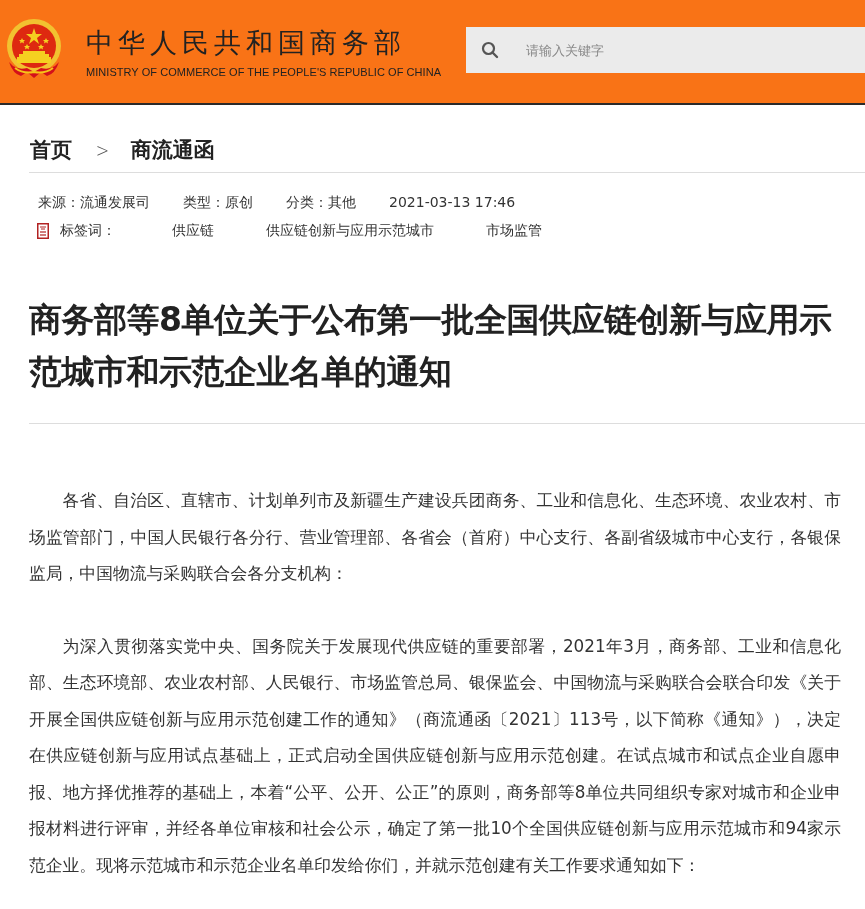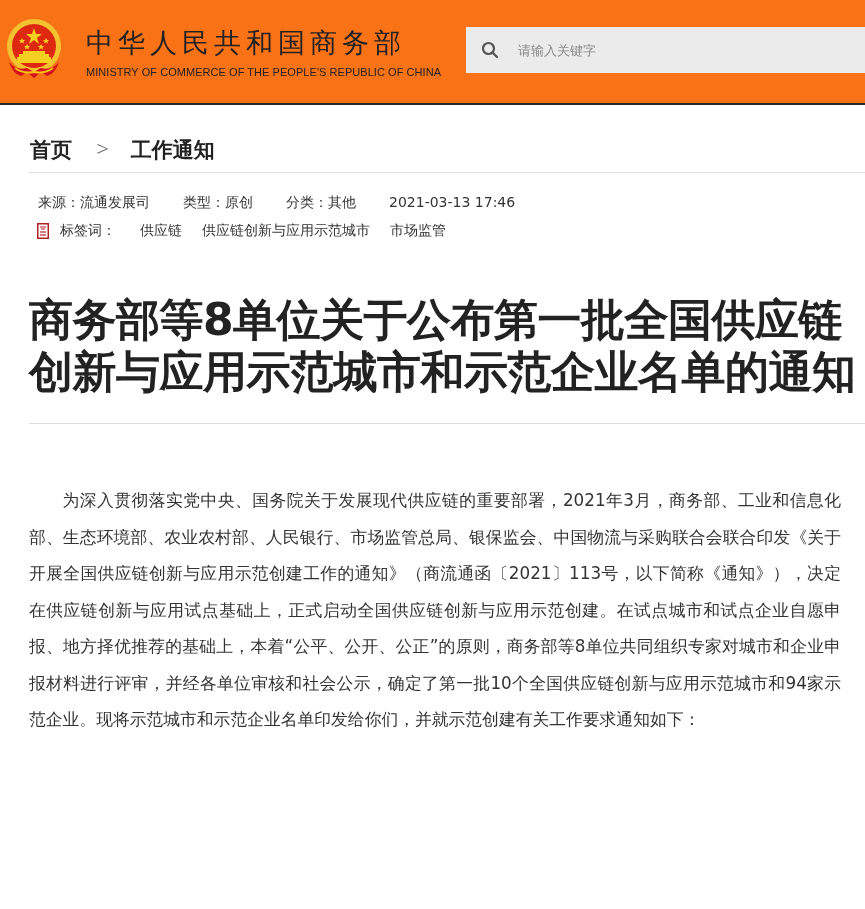--- a/index.html
+++ b/index.html
@@ -50,20 +50,21 @@
     }
     .search-box {
       position: absolute;
       left: 466px;
       top: 27px;
       width: 399px;
       height: 46px;
       background: #ebebeb;
       display: flex;
       align-items: center;
+      gap: 8px;
     }
     .search-icon {
       margin-left: 15px;
       width: 18px;
       height: 18px;
     }
     .search-input {
       margin-left: 17px;
       border: none;
       outline: none;
@@ -73,21 +74,21 @@
       width: 330px;
       font-family: "DejaVu Sans", sans-serif;
     }
     .search-input::placeholder { color: #888888; }
 
     .breadcrumb {
       position: absolute;
       left: 30px;
       top: 136px;
       display: flex;
-      align-items: flex-start;
+      align-items: center;
       font-size: 21px;
       font-weight: 700;
       color: #222222;
       white-space: nowrap;
     }
     .breadcrumb .sep {
       font-weight: 300;
       color: #555555;
       margin: 0 20px 0 22px;
       font-size: 20px;
@@ -125,28 +126,29 @@
     .tag-icon {
       width: 12px;
       height: 16px;
       margin-right: 11px;
     }
     .tags-label { margin-right: 24px; }
     .tag-link {
       color: #333333;
       text-decoration: none;
       margin-right: 20px;
+      margin-left: 32px;
     }
 
     .article-title {
       position: absolute;
       left: 29px;
       top: 294px;
       width: 830px;
-      font-size: 44px;
+      font-size: 33px;
       font-weight: 700;
       line-height: 52px;
       color: #222222;
       letter-spacing: -0.5px;
       margin: 0;
     }
     .title-divider {
       position: absolute;
       left: 29px;
       top: 423px;
@@ -196,21 +198,21 @@
       <circle cx="7.5" cy="7.5" r="5.5" stroke="#555555" stroke-width="2.2" fill="none"></circle>
       <line x1="11.5" y1="11.5" x2="16" y2="16" stroke="#555555" stroke-width="2.4" stroke-linecap="round"></line>
     </svg>
     <input class="search-input" type="text" placeholder="请输入关键字" style="">
   </div>
 </div>
 
 <nav class="breadcrumb">
   <a>首页</a>
   <span class="sep">&gt;</span>
-  <a>工作通知</a>
+  <a>商流通函</a>
 </nav>
 <div class="crumb-divider"></div>
 
 <div class="meta-row">
   <span class="meta-item">来源：流通发展司</span>
   <span class="meta-item">类型：原创</span>
   <span class="meta-item">分类：其他</span>
   <span class="meta-date">2021-03-13 17:46</span>
 </div>
 
@@ -225,14 +227,15 @@
   <span class="tags-label">标签词：</span>
   <a class="tag-link">供应链</a>
   <a class="tag-link">供应链创新与应用示范城市</a>
   <a class="tag-link">市场监管</a>
 </div>
 
 <h1 class="article-title">商务部等8单位关于公布第一批全国供应链创新与应用示范城市和示范企业名单的通知</h1>
 <div class="title-divider"></div>
 
 <div class="article-body">
+  <p>各省、自治区、直辖市、计划单列市及新疆生产建设兵团商务、工业和信息化、生态环境、农业农村、市场监管部门，中国人民银行各分行、营业管理部、各省会（首府）中心支行、各副省级城市中心支行，各银保监局，中国物流与采购联合会各分支机构：</p>
   <p>为深入贯彻落实党中央、国务院关于发展现代供应链的重要部署，2021年3月，商务部、工业和信息化部、生态环境部、农业农村部、人民银行、市场监管总局、银保监会、中国物流与采购联合会联合印发《关于开展全国供应链创新与应用示范创建工作的通知》（商流通函〔2021〕113号，以下简称《通知》），决定在供应链创新与应用试点基础上，正式启动全国供应链创新与应用示范创建。在试点城市和试点企业自愿申报、地方择优推荐的基础上，本着“公平、公开、公正”的原则，商务部等8单位共同组织专家对城市和企业申报材料进行评审，并经各单位审核和社会公示，确定了第一批10个全国供应链创新与应用示范城市和94家示范企业。现将示范城市和示范企业名单印发给你们，并就示范创建有关工作要求通知如下：</p>
 </div>
 
 </body></html>

